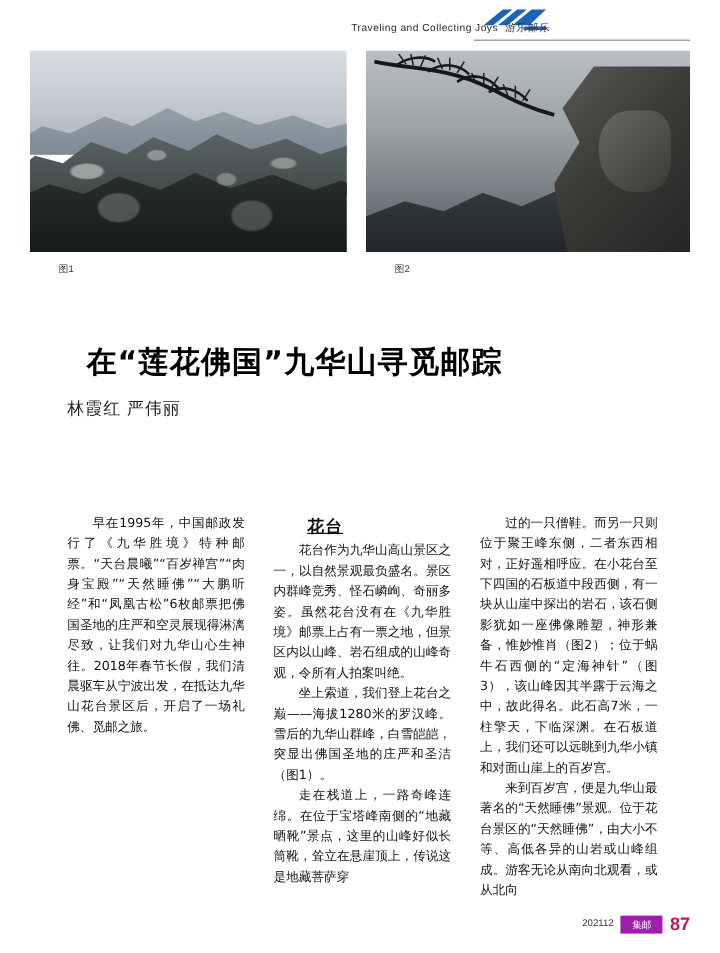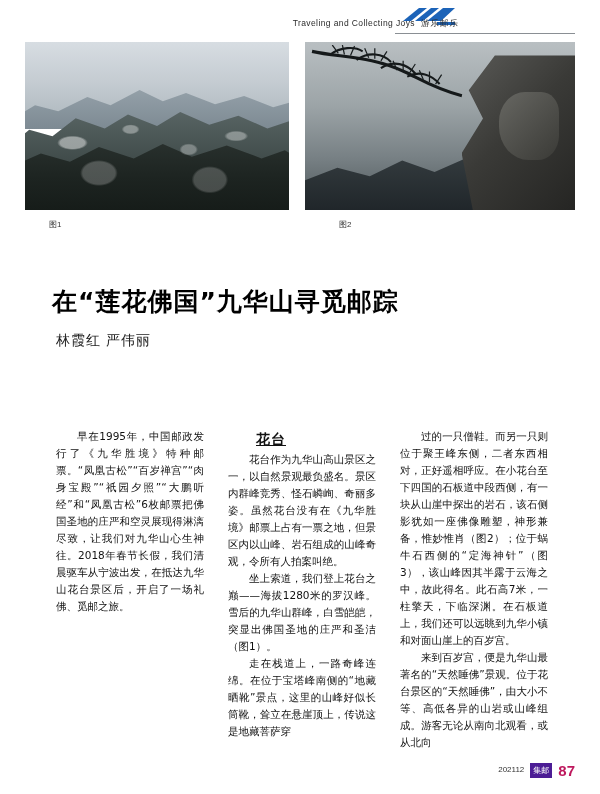--- a/index.html
+++ b/index.html
@@ -69,21 +69,21 @@
     width: 270px;
     height: 168px;
   }
   .caption {
     position: absolute;
     font-size: 8px;
     color: #333;
     padding-left: 24px;
   }
   #caption1 { left: 25px; top: 219px; }
-  #caption2 { left: 305px; top: 219px; margin-left: 10px; }
+  #caption2 { left: 305px; top: 219px; }
 
   
   .p1-sky {
     position: absolute; left:0; top:0; width:100%; height:42%;
     background: linear-gradient(180deg,#d7dde2 0%, #c5ccd2 55%, #b3bcc2 100%);
   }
   .p1-far {
     position:absolute; left:-5%; top:22%; width:110%; height:30%;
     background: linear-gradient(180deg,#9aa6ae 0%, #7d8a93 100%);
     clip-path: polygon(0% 80%, 8% 52%, 16% 64%, 26% 36%, 34% 52%, 44% 22%, 52% 44%, 60% 28%, 70% 50%, 80% 34%, 90% 56%, 100% 40%, 100% 100%, 0% 100%);
@@ -130,21 +130,21 @@
     border-radius: 44% 30% 36% 50%;
     opacity: .85;
   }
   .p2-pine {
     position:absolute; left:2%; top:2%; width:60%; height:44%;
   }
 
   
   .title {
     position: absolute;
-    left: 52px;
+    left: 72px;
     top: 285px;
     font-size: 25px;
     font-weight: bold;
     letter-spacing: 1px;
     color: #000;
     font-family: "DejaVu Sans", sans-serif;
     white-space: nowrap;
   }
   .byline {
     position: absolute;
@@ -193,23 +193,23 @@
     display: flex;
     align-items: center;
     gap: 6px;
   }
   .footer-issue {
     font-size: 8px;
     color: #333;
     padding-bottom: 3px;
   }
   .footer-mark {
-    width: 22px;
+    width: 35px;
     height: 15px;
-    background: #4c1d95;
+    background: #a21caf;
     color: #fff;
     font-size: 8px;
     line-height: 15px;
     text-align: center;
     letter-spacing: 0;
   }
   .footer-page {
     font-size: 15px;
     font-weight: bold;
     color: #be185d;
@@ -260,21 +260,21 @@
     </g>
   </svg>
 </div>
 <div class="caption" id="caption2">图2</div>
 
 <div class="title">在“莲花佛国”九华山寻觅邮踪</div>
 <div class="byline">林霞红 严伟丽</div>
 
 <div class="columns">
   <div class="col">
-    <p>早在1995年，中国邮政发行了《九华胜境》特种邮票。“凤凰古松”“百岁禅宫”“肉身宝殿”“祇园夕照”“大鹏听经”和“凤凰古松”6枚邮票把佛国圣地的庄严和空灵展现得淋漓尽致，让我们对九华山心生神往。2018年春节长假，我们清晨驱车从宁波出发，在抵达九华山花台景区后，开启了一场礼佛、觅邮之旅。</p>
+    <p>早在1995年，中国邮政发行了《九华胜境》特种邮票。“天台晨曦”“百岁禅宫”“肉身宝殿”“天然睡佛”“大鹏听经”和“凤凰古松”6枚邮票把佛国圣地的庄严和空灵展现得淋漓尽致，让我们对九华山心生神往。2018年春节长假，我们清晨驱车从宁波出发，在抵达九华山花台景区后，开启了一场礼佛、觅邮之旅。</p>
   </div>
   <div class="col">
     <p class="section-head">花台</p>
     <p>花台作为九华山高山景区之一，以自然景观最负盛名。景区内群峰竞秀、怪石嶙峋、奇丽多姿。虽然花台没有在《九华胜境》邮票上占有一票之地，但景区内以山峰、岩石组成的山峰奇观，令所有人拍案叫绝。</p>
     <p>坐上索道，我们登上花台之巅——海拔1280米的罗汉峰。雪后的九华山群峰，白雪皑皑，突显出佛国圣地的庄严和圣洁（图1）。</p>
     <p>走在栈道上，一路奇峰连绵。在位于宝塔峰南侧的“地藏晒靴”景点，这里的山峰好似长筒靴，耸立在悬崖顶上，传说这是地藏菩萨穿</p>
   </div>
   <div class="col">
     <p>过的一只僧鞋。而另一只则位于聚王峰东侧，二者东西相对，正好遥相呼应。在小花台至下四国的石板道中段西侧，有一块从山崖中探出的岩石，该石侧影犹如一座佛像雕塑，神形兼备，惟妙惟肖（图2）；位于蜗牛石西侧的“定海神针”（图3），该山峰因其半露于云海之中，故此得名。此石高7米，一柱擎天，下临深渊。在石板道上，我们还可以远眺到九华小镇和对面山崖上的百岁宫。</p>
     <p>来到百岁宫，便是九华山最著名的“天然睡佛”景观。位于花台景区的“天然睡佛”，由大小不等、高低各异的山岩或山峰组成。游客无论从南向北观看，或从北向</p>

